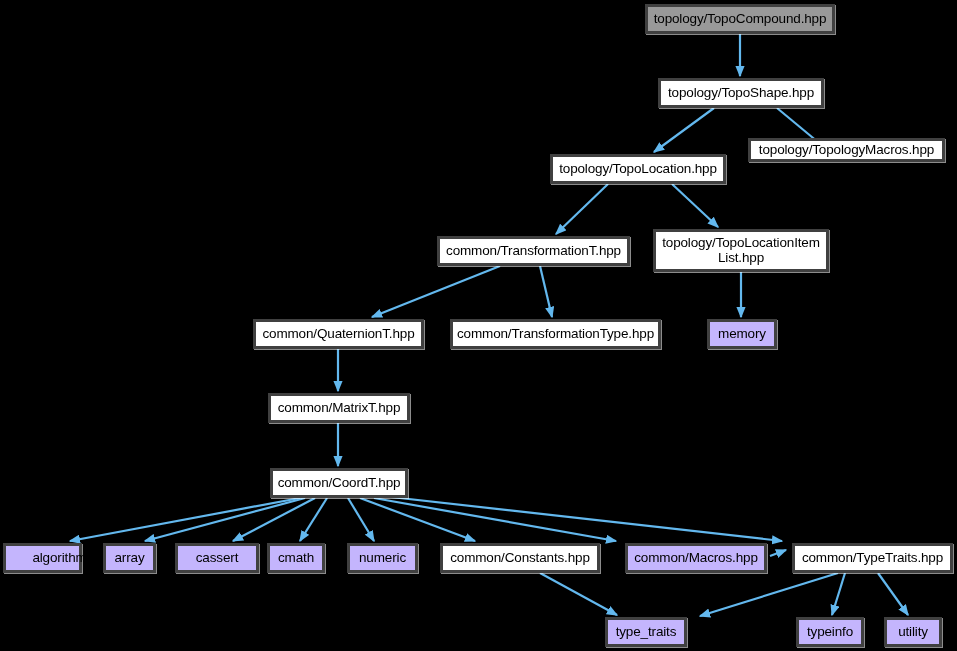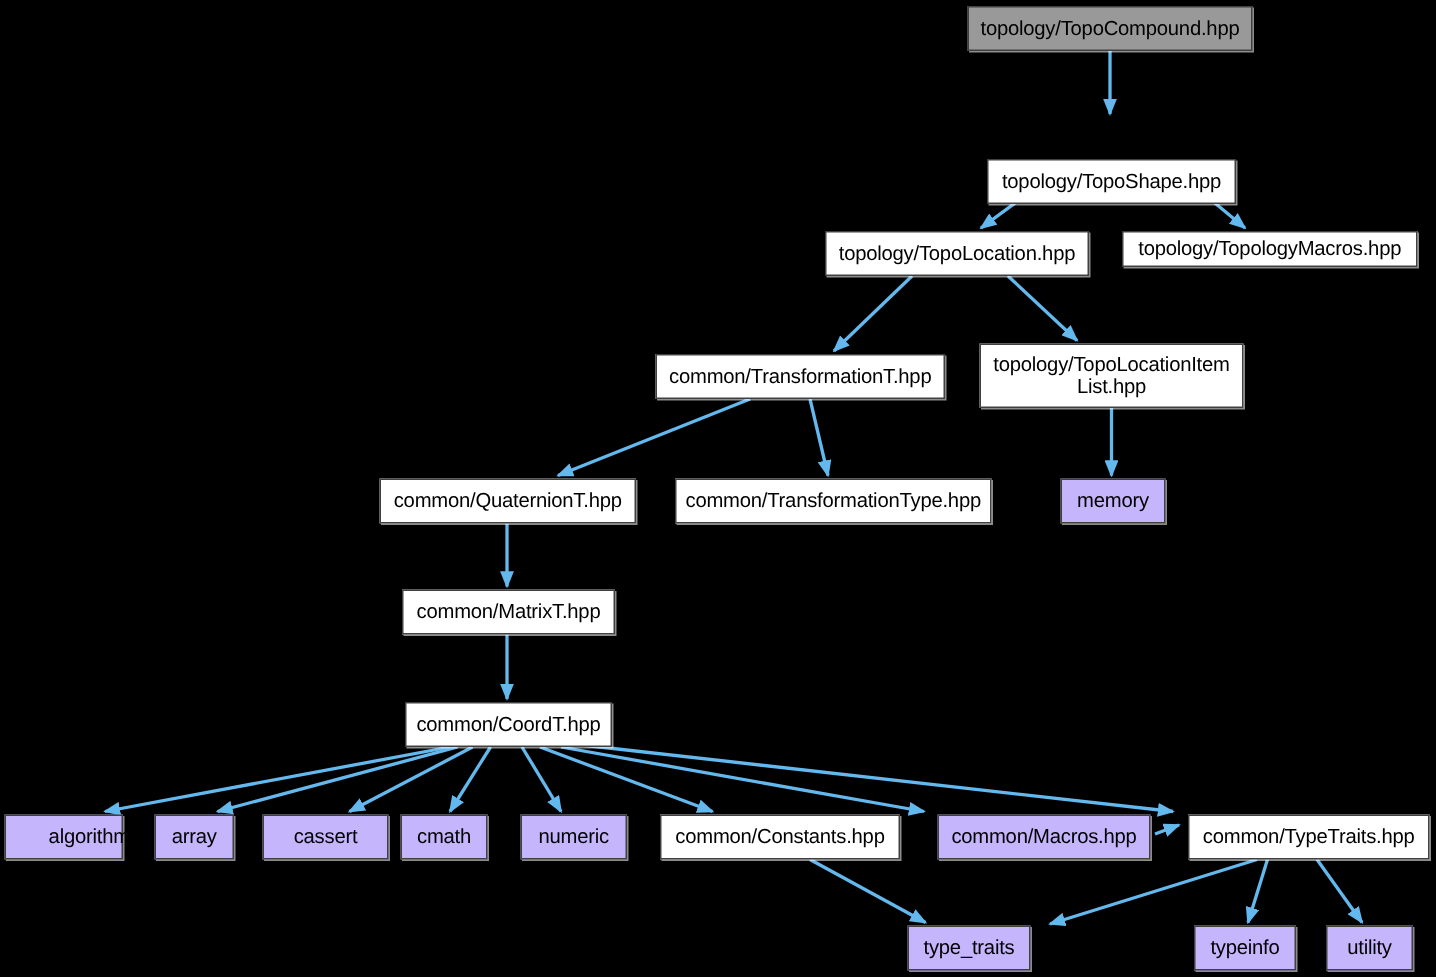--- a/index.html
+++ b/index.html
@@ -19,21 +19,21 @@
   #edge-layer {
     position: absolute;
     left: 0;
     top: 0;
     width: 957px;
     height: 651px;
   }
   .graph-node {
     position: absolute;
     box-sizing: border-box;
-    border: 1px solid #404040;
+    border: 3px solid #404040;
     display: flex;
     align-items: center;
     justify-content: center;
     text-align: center;
     line-height: 1.08;
     color: #000000;
     font-size: 13.5px;
     font-family: "Liberation Sans", sans-serif;
     letter-spacing: -0.15px;
     white-space: pre-line;
@@ -80,23 +80,23 @@
         <line x1="382" y1="496" x2="782" y2="541" stroke="#63b8ee" stroke-width="2.2" marker-end="url(#arrowhead)"></line>
         <line x1="540" y1="573" x2="617" y2="615" stroke="#63b8ee" stroke-width="2.2" marker-end="url(#arrowhead)"></line>
         <line x1="770" y1="556" x2="786" y2="550" stroke="#63b8ee" stroke-width="2.2" marker-end="url(#arrowhead)"></line>
         <line x1="838" y1="573" x2="700" y2="616" stroke="#63b8ee" stroke-width="2.2" marker-end="url(#arrowhead)"></line>
         <line x1="845" y1="573" x2="832" y2="615" stroke="#63b8ee" stroke-width="2.2" marker-end="url(#arrowhead)"></line>
         <line x1="878" y1="573" x2="908" y2="615" stroke="#63b8ee" stroke-width="2.2" marker-end="url(#arrowhead)"></line>
       </g>
   </svg>
   <div id="node-layer">
       <div class="graph-node fill-dark" style="left: 645px; top: 4px; width: 190px; height: 30px;"><span class="node-label">topology/TopoCompound.hpp</span></div>
-      <div class="graph-node fill-white" style="left: 658px; top: 78px; width: 166px; height: 30px; margin-top: 28px;"><span class="node-label">topology/TopoShape.hpp</span></div>
+      <div class="graph-node fill-white" style="left: 658px; top: 78px; width: 166px; height: 30px;"><span class="node-label">topology/TopoShape.hpp</span></div>
       <div class="graph-node fill-white" style="left: 550px; top: 154px; width: 176px; height: 30px;"><span class="node-label">topology/TopoLocation.hpp</span></div>
-      <div class="graph-node fill-white" style="left: 748px; top: 154px; width: 197px; height: 24px;"><span class="node-label">topology/TopologyMacros.hpp</span></div>
+      <div class="graph-node fill-white" style="left: 748px; top: 138px; width: 197px; height: 24px;"><span class="node-label">topology/TopologyMacros.hpp</span></div>
       <div class="graph-node fill-white" style="left: 437px; top: 236px; width: 193px; height: 30px;"><span class="node-label">common/TransformationT.hpp</span></div>
       <div class="graph-node fill-white" style="left: 653px; top: 229px; width: 176px; height: 43px;"><span class="node-label">topology/TopoLocationItem
 List.hpp</span></div>
       <div class="graph-node fill-white" style="left: 253px; top: 319px; width: 171px; height: 30px; text-align: right;"><span class="node-label">common/QuaternionT.hpp</span></div>
       <div class="graph-node fill-white" style="left: 450px; top: 319px; width: 211px; height: 30px;"><span class="node-label">common/TransformationType.hpp</span></div>
       <div class="graph-node fill-light" style="left: 707px; top: 319px; width: 70px; height: 30px;"><span class="node-label">memory</span></div>
       <div class="graph-node fill-white" style="left: 268px; top: 393px; width: 142px; height: 30px;"><span class="node-label">common/MatrixT.hpp</span></div>
       <div class="graph-node fill-white" style="left: 270px; top: 468px; width: 138px; height: 30px;"><span class="node-label">common/CoordT.hpp</span></div>
       <div class="graph-node fill-light" style="left: 3px; top: 543px; width: 79px; height: 30px; padding-left: 34px;"><span class="node-label">algorithm</span></div>
       <div class="graph-node fill-light" style="left: 103px; top: 543px; width: 53px; height: 30px;"><span class="node-label">array</span></div>

